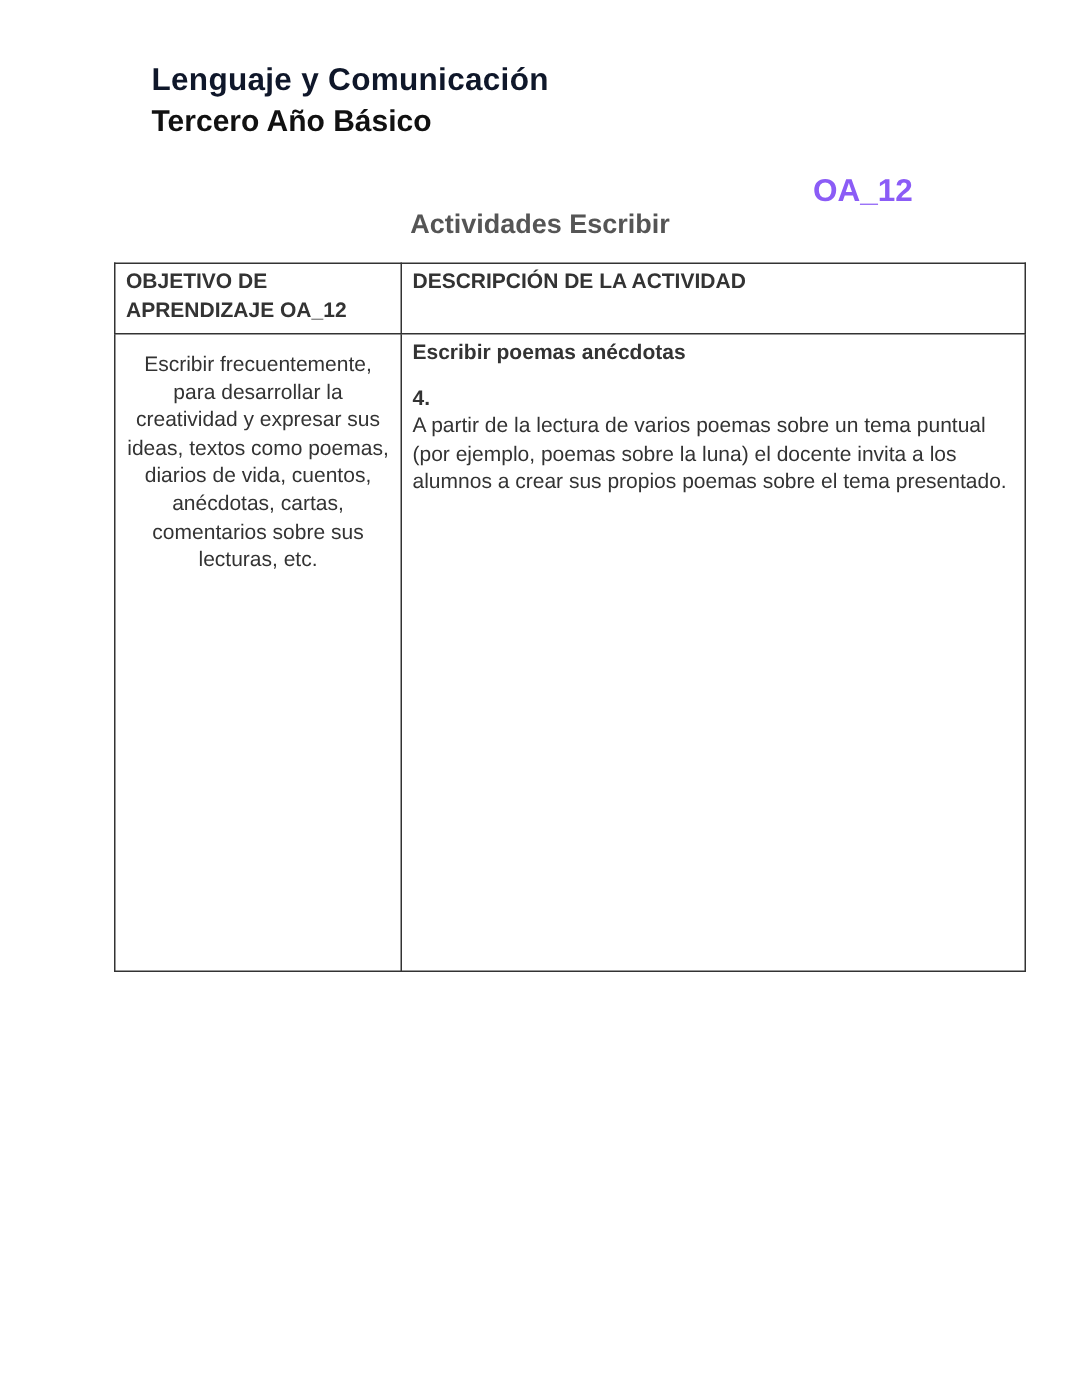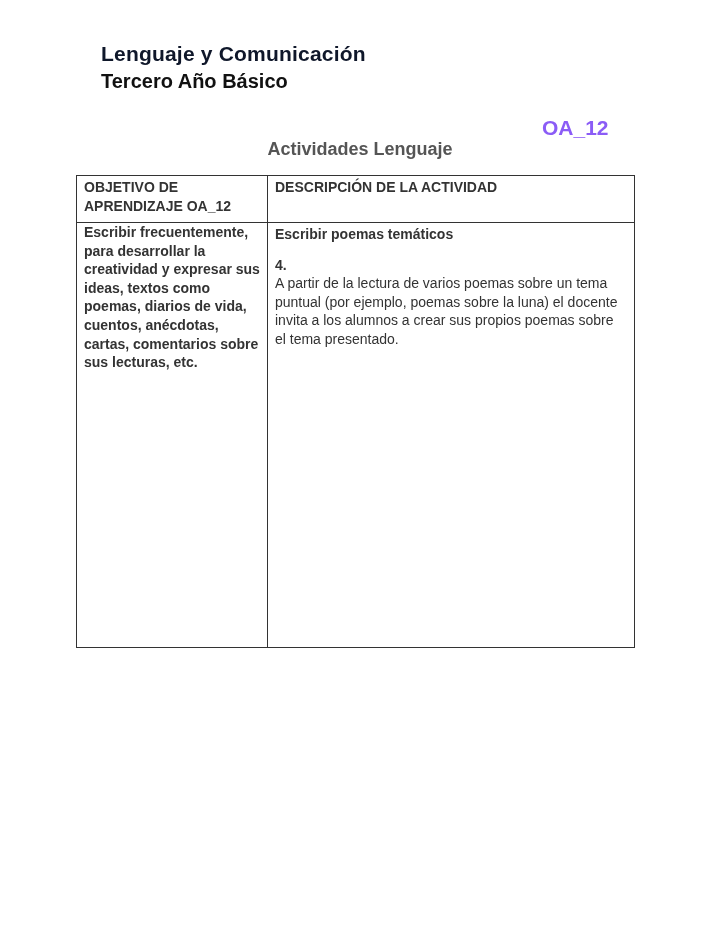--- a/index.html
+++ b/index.html
@@ -1,47 +1,47 @@
 <!DOCTYPE html>
 <html><head>
 <meta charset="utf-8">
 <style>
   html, body { margin: 0; padding: 0; background: #ffffff; }
   body { width: 720px; height: 932px; position: relative; font-family: "Liberation Sans", sans-serif; overflow: hidden; }
   .subject { position: absolute; left: 101px; top: 42px; font-size: 21px; font-weight: bold; color: #0f172a; letter-spacing: 0.2px; }
   .grade { position: absolute; left: 101px; top: 70px; font-size: 20px; font-weight: bold; color: #111; }
   .code { position: absolute; left: 542px; top: 70px; font-size: 21px; font-weight: bold; color: #8b5cf6; margin-top: 46px; }
   .section-title { position: absolute; left: 0; width: 720px; top: 139px; text-align: center; font-size: 18px; font-weight: bold; color: #555; }
-  table { position: absolute; left: 76px; top: 175px; width: 559px; height: 473px; border-collapse: collapse; }
+  table { position: absolute; left: 76px; top: 175px; width: 608px; height: 473px; border-collapse: collapse; }
   td { border: 1.5px solid #333; vertical-align: top; color: #333; font-size: 14px; }
   .h1 { width: 176px; height: 34px; padding: 2px 7px 6px 7px; font-weight: bold; line-height: 19px; }
   .h2 { padding: 2px 7px; font-weight: bold; text-align: left; line-height: 19px; }
-  .c1 { padding: 0 7px; font-weight: bold; line-height: 18.6px; }
+  .c1 { padding: 10px 7px; font-weight: normal; line-height: 18.6px; text-align: center; }
   .c2 { padding: 2px 7px; line-height: 18.6px; }
   .act-title { font-weight: bold; }
   .act-num { font-weight: bold; margin-top: 12px; }
   .act-desc { }
 </style>
 </head>
 <body>
 
 <div class="subject">Lenguaje y Comunicación</div>
 <div class="grade">Tercero Año Básico</div>
 <div class="code">OA_12</div>
 
-<div class="section-title">Actividades Lenguaje</div>
+<div class="section-title">Actividades Escribir</div>
 
 <table>
   <tbody>
       <tr>
     <td class="h1">OBJETIVO DE APRENDIZAJE OA_12</td>
     <td class="h2">DESCRIPCIÓN DE LA ACTIVIDAD</td>
   </tr>
   <tr>
     <td class="c1">Escribir frecuentemente, para desarrollar la creatividad y expresar sus ideas, textos como poemas, diarios de vida, cuentos, anécdotas, cartas, comentarios sobre sus lecturas, etc.</td>
     <td class="c2">
-      <div class="act-title">Escribir poemas temáticos</div>
+      <div class="act-title">Escribir poemas anécdotas</div>
       <div class="act-num">4.</div>
       <div class="act-desc">A partir de la lectura de varios poemas sobre un tema puntual (por ejemplo, poemas sobre la luna) el docente invita a los alumnos a crear sus propios poemas sobre el tema presentado.</div>
     </td>
   </tr>
 </tbody>
   </table>
 
 </body></html>

